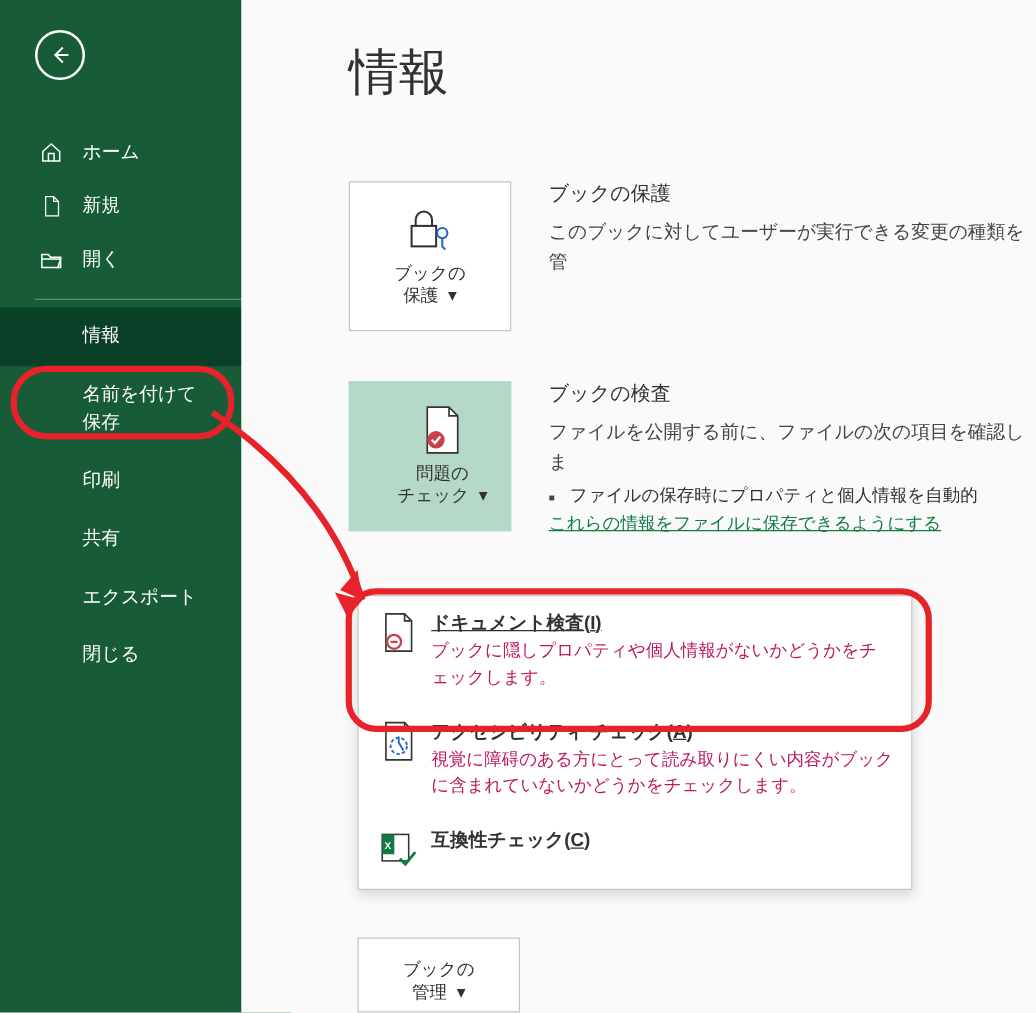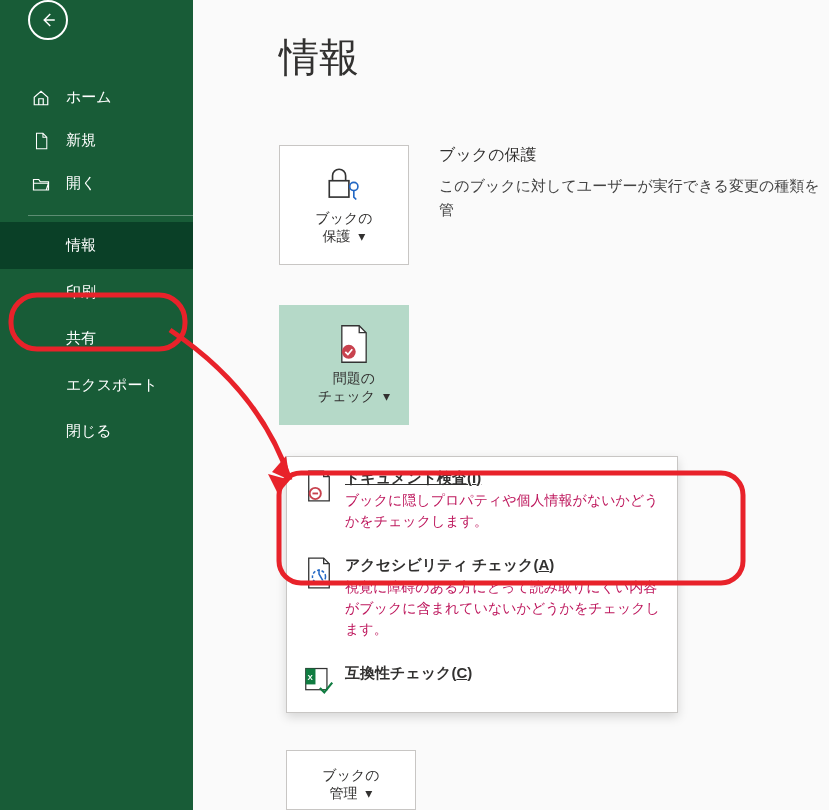--- a/index.html
+++ b/index.html
@@ -13,20 +13,21 @@
       position: relative;
       background: #fafafa;
     }
     .sidebar {
       position: absolute;
       left: 0; top: 0;
       width: 233px;
       height: 100%;
       background: #185c37;
       color: #fff;
+      padding-top: 24px;
     }
     .back-circle {
       width: 40px; height: 40px;
       border: 2px solid #fff;
       border-radius: 50%;
       margin-left: 28px;
       margin-bottom: 36px;
       display: flex;
       align-items: center;
       justify-content: center;
@@ -124,22 +125,22 @@
     }
     .link-text {
       color: #107c41;
       text-decoration: underline;
       cursor: pointer;
       margin-top: 4px;
     }
     .dropdown-menu {
       position: absolute;
       left: 286px;
-      top: 456px;
-      width: 392px;
+      top: 476px;
+      width: 444px;
       background: #fff;
       border: 1px solid #c8c6c4;
       box-shadow: 0 4px 10px rgba(0,0,0,0.15);
       z-index: 10;
     }
     .menu-item {
       display: flex;
       padding: 12px 14px;
       cursor: pointer;
     }
@@ -214,20 +215,23 @@
         <path d="M2 4h7l2 3h11v11H2z M2 9h20l-3 9H2z"></path>
       </svg>
     </span>
     <span class="label">開く</span>
   </div>
 
   <div class="sidebar-divider"></div>
 
   <div class="sidebar-item indent active">
     <span class="label">情報</span>
+  </div>
+  <div class="sidebar-item indent">
+    <span class="label">名前を付けて保存</span>
   </div>
   <div class="sidebar-item indent">
     <span class="label">印刷</span>
   </div>
   <div class="sidebar-item indent">
     <span class="label">共有</span>
   </div>
   <div class="sidebar-item indent">
     <span class="label">エクスポート</span>
   </div>
@@ -270,20 +274,28 @@
           <circle cx="14" cy="32" r="8" fill="#c8424e"></circle>
           <path d="M10 32l3 3 5-6" fill="none" stroke="#fff" stroke-width="2"></path>
         </svg>
       </div>
       <div>
         <span>問題の</span><br>
         <span>チェック</span>
         <span>&nbsp;▾</span>
       </div>
     </div>
+    <div class="section-text">
+      <div class="section-title">ブックの検査</div>
+      <div class="section-desc">ファイルを公開する前に、ファイルの次の項目を確認しま</div>
+      <div class="bullet-line">
+          <span>ファイルの保存時にプロパティと個人情報を自動的</span>
+        </div>
+      <div class="link-text">これらの情報をファイルに保存できるようにする</div>
+    </div>
   </div>
 </div>
 
 <div class="dropdown-menu">
   <div class="menu-item">
     <div class="micon">
       <svg width="28" height="34" viewBox="0 0 30 36">
         <path d="M4 2h16l6 6v26H4z" fill="#fff" stroke="#333" stroke-width="1.4"></path>
         <path d="M20 2v6h6" fill="none" stroke="#333" stroke-width="1.4"></path>
         <circle cx="11" cy="26" r="6" fill="none" stroke="#c8424e" stroke-width="2"></circle>

